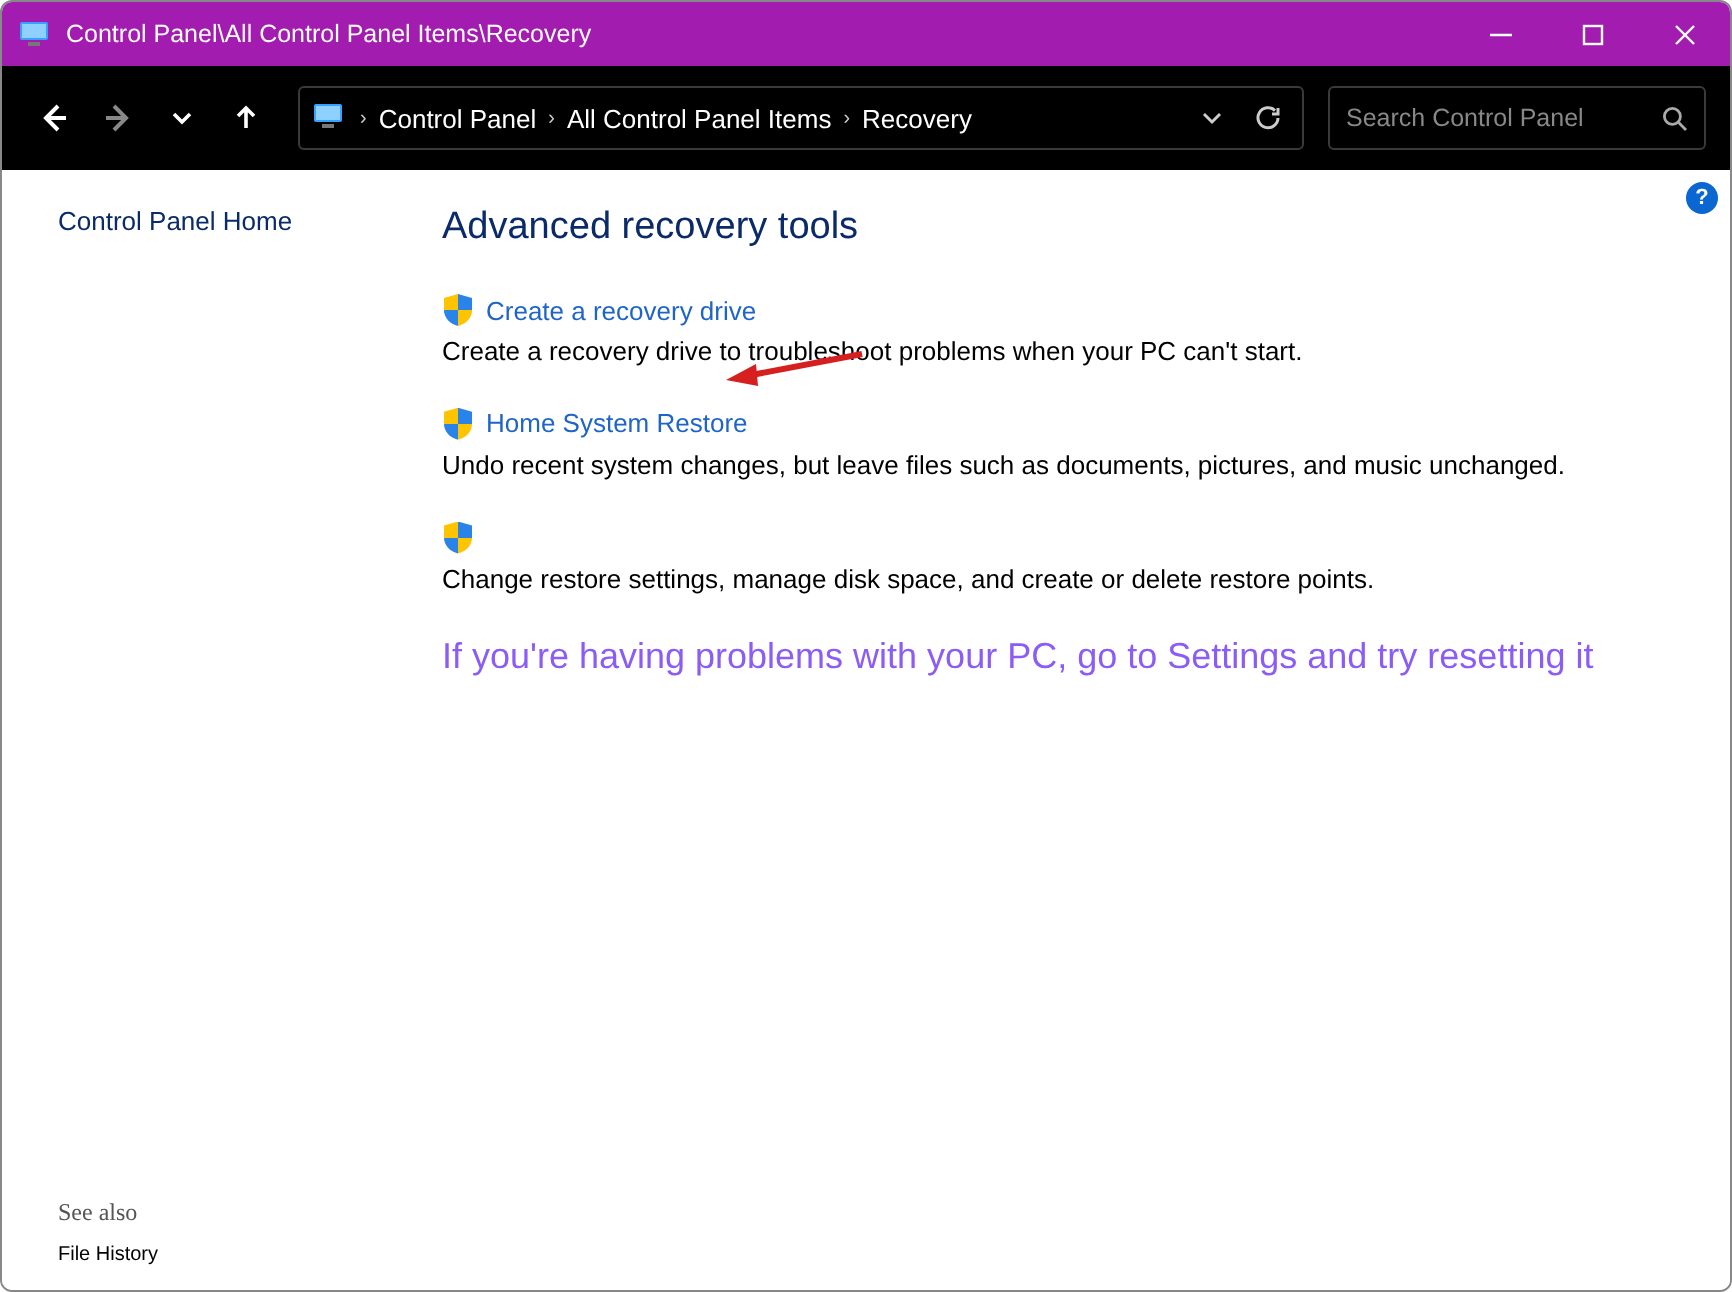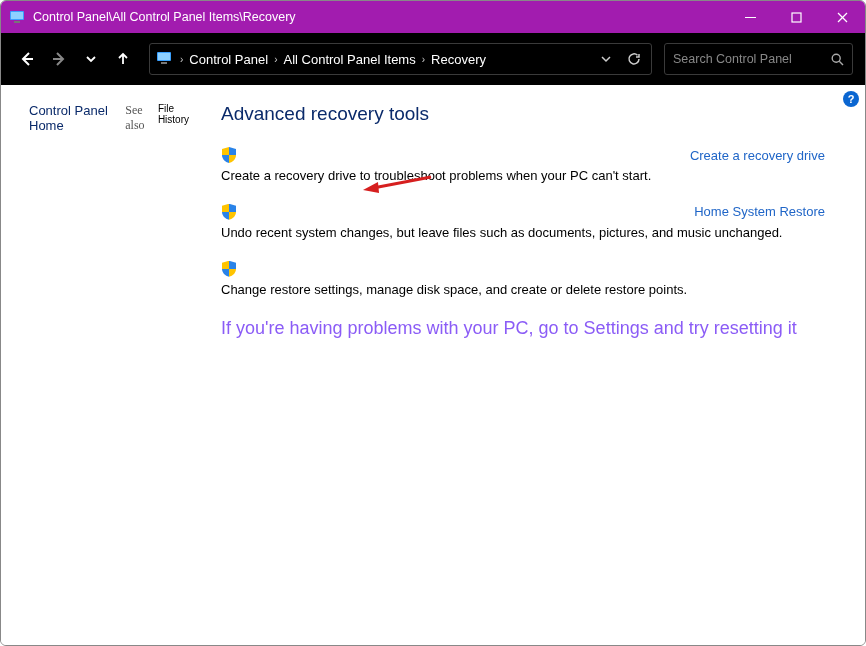--- a/index.html
+++ b/index.html
@@ -81,31 +81,31 @@
   
   .workspace { flex: 1; display: flex; background: #fff; position: relative; }
   .help-icon {
     position: absolute; top: 6px; right: 6px;
     width: 16px; height: 16px;
     background: #0a66d1; border-radius: 50%;
     color:#fff; font-size:11px; font-weight:700;
     display:flex; align-items:center; justify-content:center;
   }
 
-  .sidebar { width: 220px; padding: 18px 22px 12px 28px; display:flex; }
+  .sidebar { width: 220px; padding: 18px 22px 12px 28px; display:flex; flex-direction:column; }
   .sidebar-fill { flex:1; }
   .sidebar-link { color:#0a2a6a; font-size:13px; margin-bottom:6px; }
   .sidebar-seealso { color:#555; font-size:12px; margin-bottom:8px;font-family:Liberation Serif, serif; }
   .sidebar-bottom-link { color:#000; font-size:10px; }
 
   .content { flex:1; padding: 18px 40px 0 0; color:#000; position:relative; }
   .page-heading { color:#0a2a6a; font-size:19px; font-weight:400; margin-bottom:22px; }
 
   .tool-item { margin-bottom: 18px; }
-  .tool-head { display:flex; align-items:center; gap:6px; margin-bottom:4px;justify-content:space-between; }
+  .tool-head { display:flex; align-items:center; gap:6px; margin-bottom:4px; }
   .tool-link { color:#1f65c7; font-size:13px; }
   .tool-desc { color:#000; font-size:13px; line-height:1.45; }
   .footer-link { color:#8b5cf6; font-size:18px; margin-top: 18px; display:block; }
 
   .arrow-annot {
     position:absolute;
     left: 142px; top: 86px;
     pointer-events:none;
   }
 

